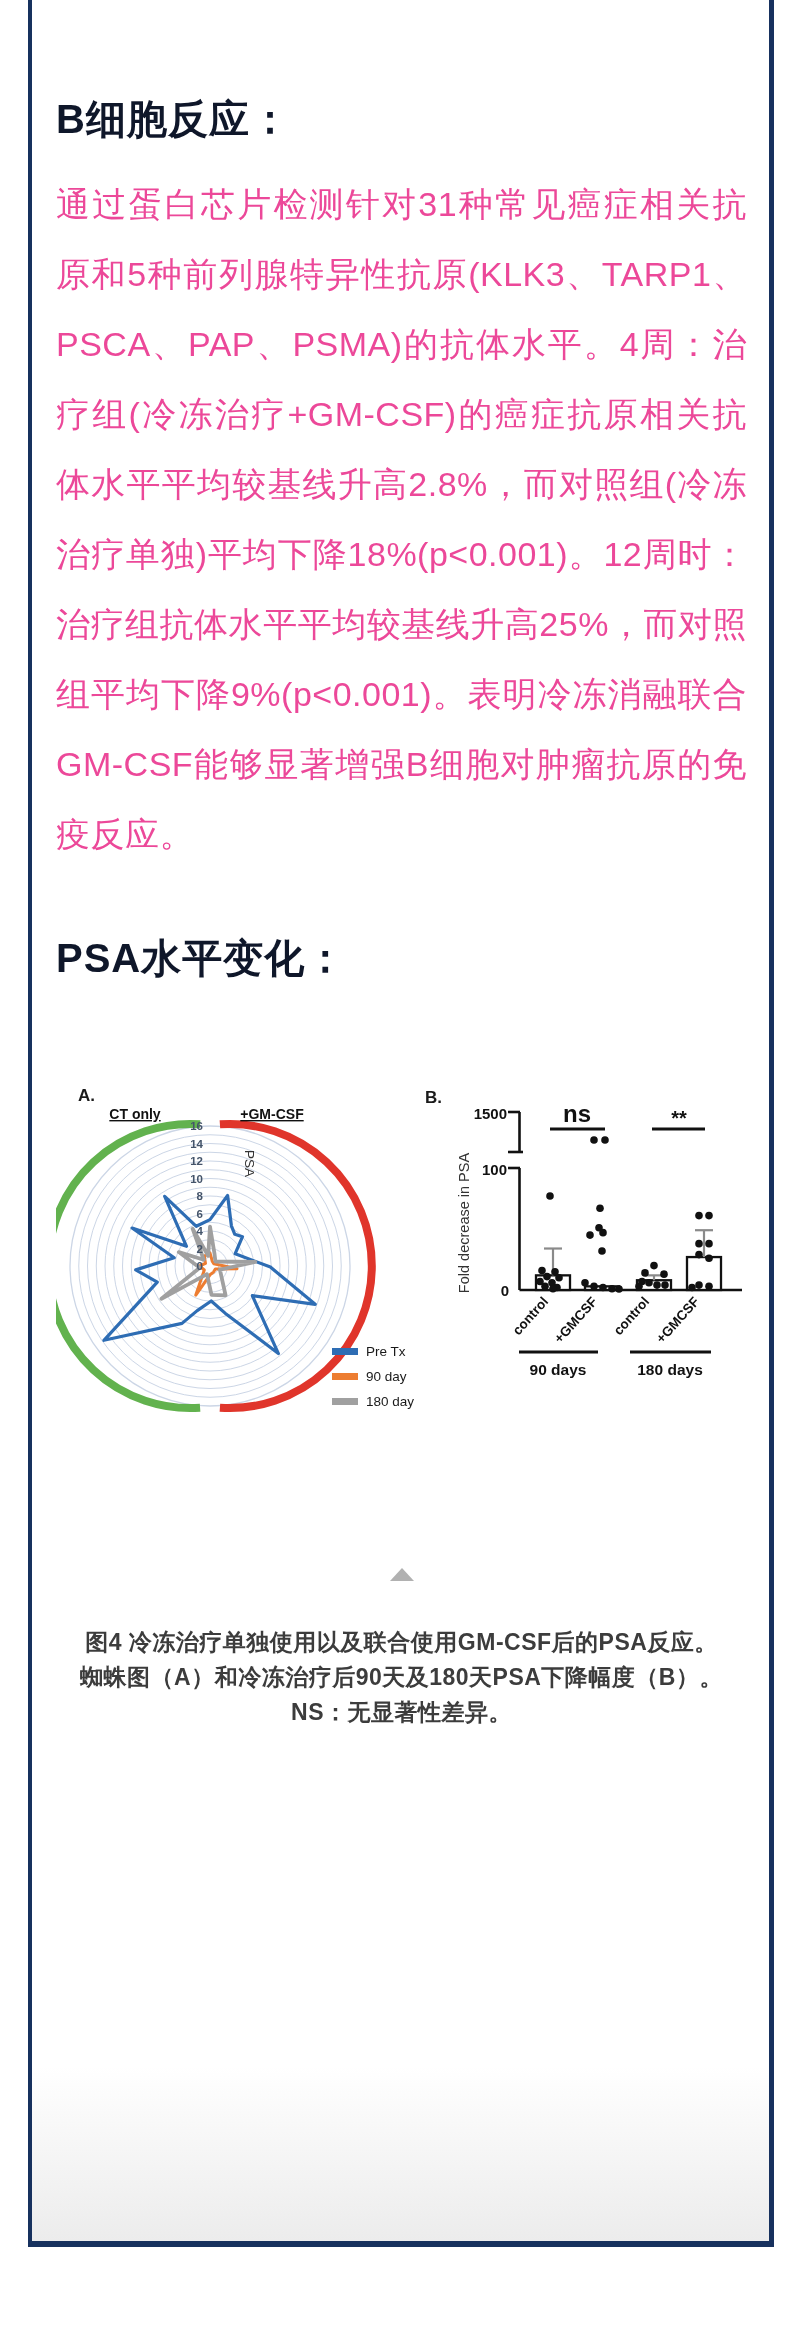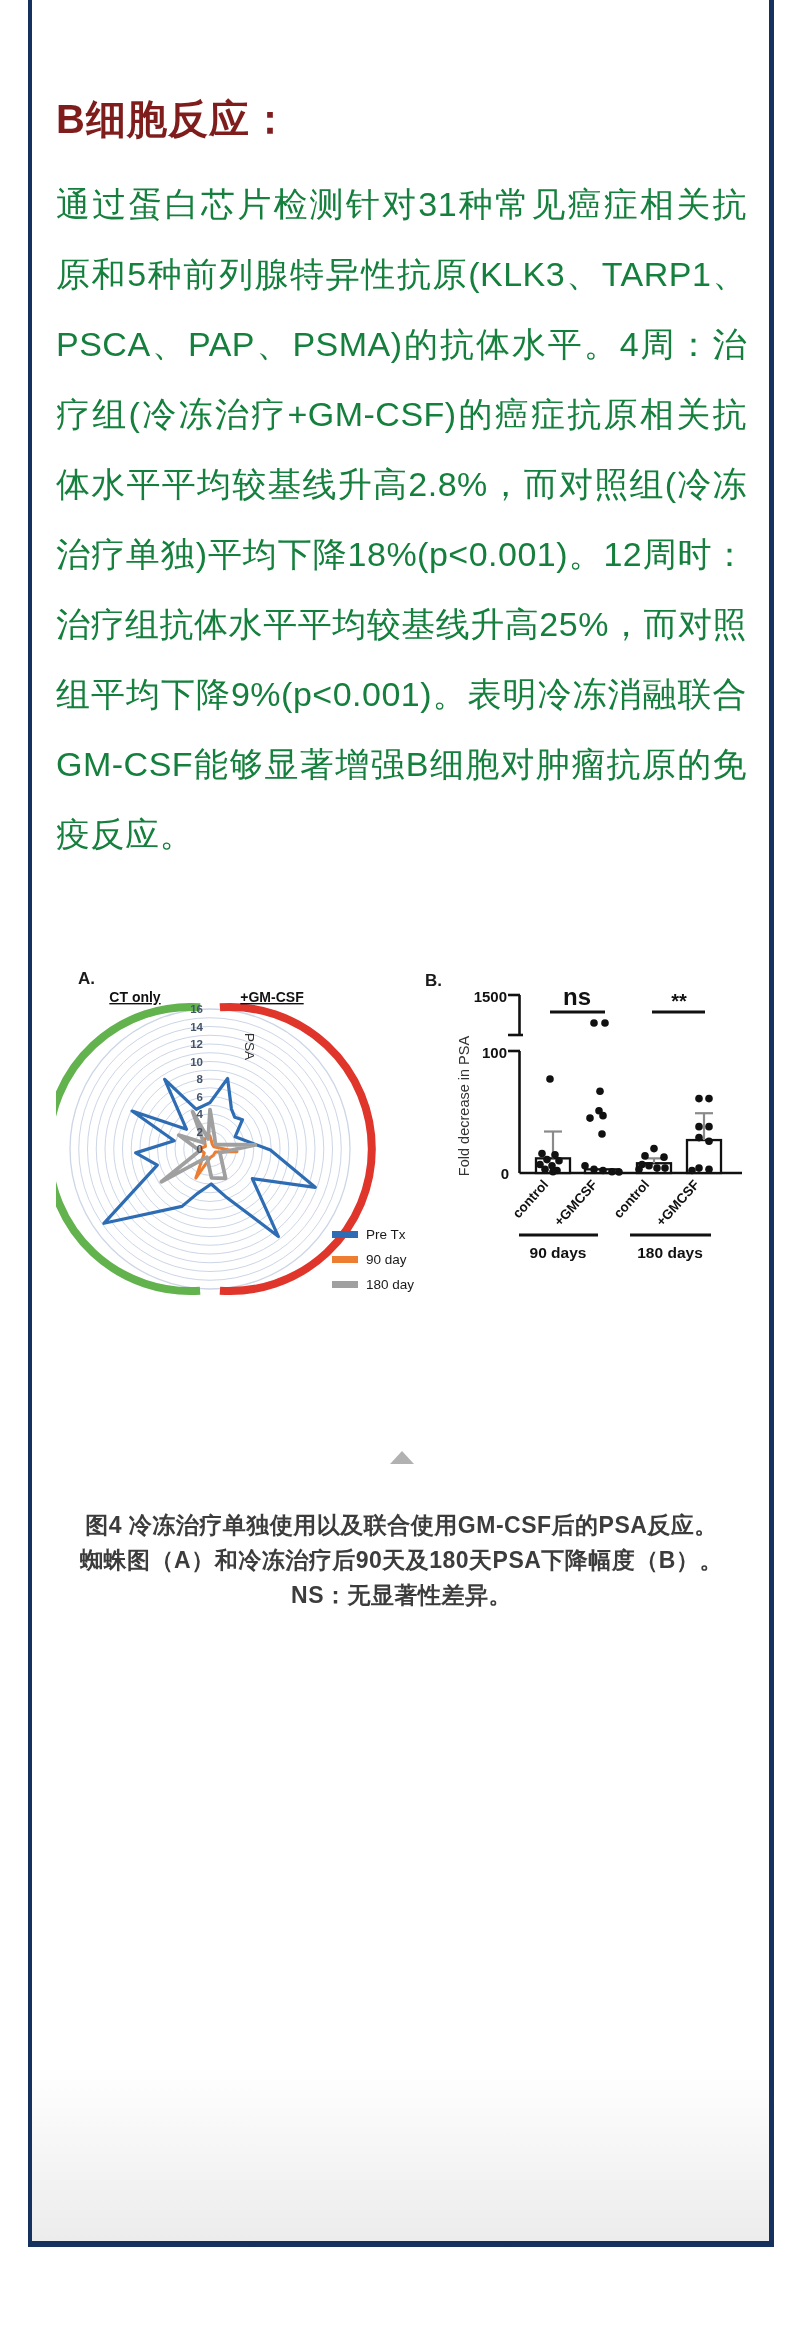--- a/index.html
+++ b/index.html
@@ -4,24 +4,24 @@
 <style>
   html,body{margin:0;padding:0;background:#ffffff;}
   body{width:800px;height:2340px;position:relative;overflow:hidden;
        font-family:"Liberation Sans","DejaVu Sans",sans-serif;}
   .frame{position:absolute;left:28px;top:-8px;width:737px;height:2249px;
          border-left:4px solid #17315e;border-right:5px solid #17315e;border-bottom:6px solid #17315e;
          background:#ffffff;}
   .frame .fade{position:absolute;left:0;right:0;bottom:0;height:175px;
          background:linear-gradient(to bottom,rgba(236,236,236,0),#ececec);}
   .inner{position:relative;padding:0 22px 0 24px;}
-  h1.sec{margin:0;color:#7f1d1d;font-size:40px;font-weight:700;letter-spacing:1px;}
+  h1.sec{margin:0;color:#0f172a;font-size:40px;font-weight:700;letter-spacing:1px;}
   #h1a{margin-top:100px;}
   #h1b{margin-top:62px;}
-  p.body{margin:22px 0 0 0;color:#15803d;font-size:34px;line-height:70px;
+  p.body{margin:22px 0 0 0;color:#ec4899;font-size:34px;line-height:70px;
          text-align:justify;letter-spacing:0.5px;font-weight:400;}
   .figure{position:relative;margin-top:94px;height:352px;}
   .figure svg{position:absolute;left:0;top:0;}
   .panel-label{position:absolute;font-size:17px;font-weight:700;color:#1a1a1a;}
   #lblA{left:22px;top:6px;}
   #lblB{left:369px;top:8px;}
   .tri{width:0;height:0;margin:136px auto 0 auto;
        border-left:12px solid transparent;border-right:12px solid transparent;
        border-bottom:13px solid #b1b1b1;}
   .caption{margin-top:44px;text-align:center;color:#3c3c3c;
@@ -29,20 +29,21 @@
 </style>
 </head>
 <body>
 
 <div class="frame">
   <div class="inner">
 
     <h1 class="sec" id="h1a">B细胞反应：</h1>
     <p class="body">通过蛋白芯片检测针对31种常见癌症相关抗原和5种前列腺特异性抗原(KLK3、TARP1、PSCA、PAP、PSMA)的抗体水平。4周：治疗组(冷冻治疗+GM-CSF)的癌症抗原相关抗体水平平均较基线升高2.8%，而对照组(冷冻治疗单独)平均下降18%(p&lt;0.001)。12周时：治疗组抗体水平平均较基线升高25%，而对照组平均下降9%(p&lt;0.001)。表明冷冻消融联合GM-CSF能够显著增强B细胞对肿瘤抗原的免疫反应。</p>
 
+    <h1 class="sec" id="h1b">PSA水平变化：</h1>
 
     <div class="figure">
       <div class="panel-label" id="lblA">A.</div>
       <div class="panel-label" id="lblB">B.</div>
       <svg id="figure-svg" width="691" height="352" viewBox="54 1392 691 352">
           <circle cx="208" cy="1578" r="8.75" fill="none" stroke="#ccd6e6" stroke-width="1"></circle>
           <circle cx="208" cy="1578" r="17.5" fill="none" stroke="#ccd6e6" stroke-width="1"></circle>
           <circle cx="208" cy="1578" r="26.25" fill="none" stroke="#ccd6e6" stroke-width="1"></circle>
           <circle cx="208" cy="1578" r="35" fill="none" stroke="#ccd6e6" stroke-width="1"></circle>
           <circle cx="208" cy="1578" r="43.75" fill="none" stroke="#ccd6e6" stroke-width="1"></circle>

